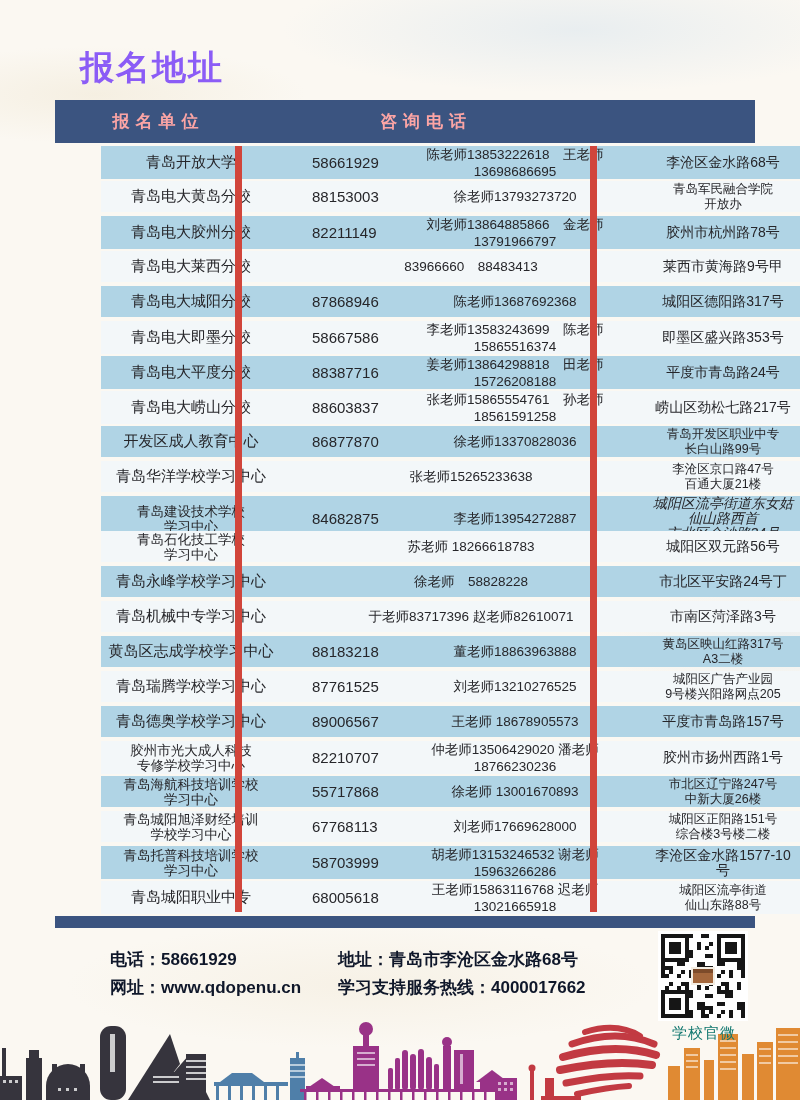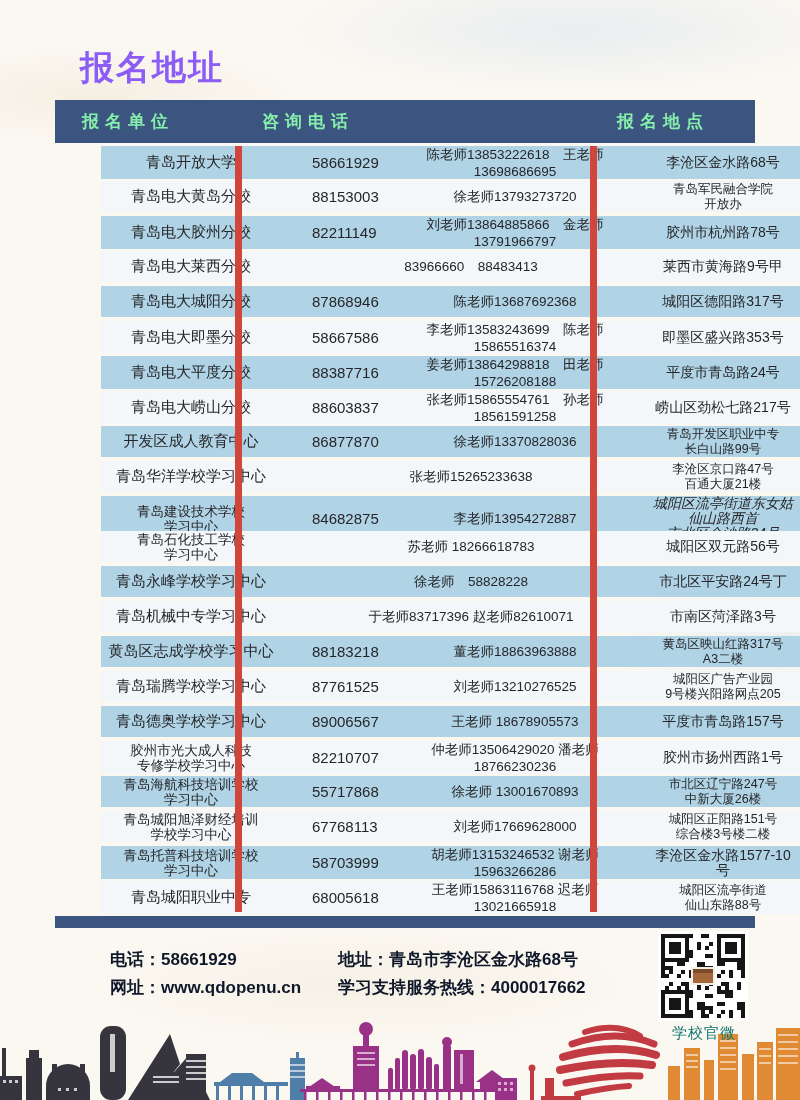--- a/index.html
+++ b/index.html
@@ -13,21 +13,21 @@
       radial-gradient(ellipse 420px 90px at 45% 985px, rgba(240,231,212,.40), transparent 70%),
       #fbf8f2;
   }
   .title{
     position:absolute;left:64px;top:29px;margin:16px;
     font-size:34px;font-weight:900;letter-spacing:2px;color:#8b5cf6;
   }
   
   .table{position:absolute;left:55px;top:100px;width:700px;}
   .thead{display:grid;grid-template-columns:180px 355px 165px;background:#3b5480;height:43px;align-items:center;}
-  .th{color:#86efac;font-size:17px;font-weight:700;text-align:left;letter-spacing:6px;margin-left:27px;}
+  .th{color:#fca5a5;font-size:17px;font-weight:700;text-align:center;letter-spacing:6px;margin-left:27px;}
   .tbody{position:relative;margin-top:3px;}
   .vbar{position:absolute;top:0;bottom:0;width:7px;background:#d1453b;z-index:2;}
   .vbar.v1{left:180px;} .vbar.v2{left:535px;}
   .row{display:grid;grid-template-columns:180px 355px 165px;height:31px;margin-bottom:4px;margin-left:46px;}
   .row.blue .cell{background:#b0d4e5;}
   .row.alt  .cell{background:#f3f7f9;}
   .cell{display:flex;align-items:center;justify-content:center;color:#26262a;}
   .unit span,.addr span{white-space:pre-line;text-align:center;}
   .unit span{font-size:15px;}
   .unit span.two{font-size:13.5px;line-height:15px;}
@@ -52,21 +52,20 @@
 </style>
 </head>
 <body>
 
 <h1 class="title">报名地址</h1>
 
 <div class="table">
   <div class="thead">
     <div class="th">报名单位</div>
     <div class="th">咨询电话</div>
-    <div class="th">报名地点</div>
   </div>
   <div class="tbody" id="tbody">
     <div class="vbar v1"></div>
     <div class="vbar v2"></div>
 
   <div class="row blue">
     <div class="cell unit">
           <span>青岛开放大学</span>
         </div>
     <div class="cell phone">

